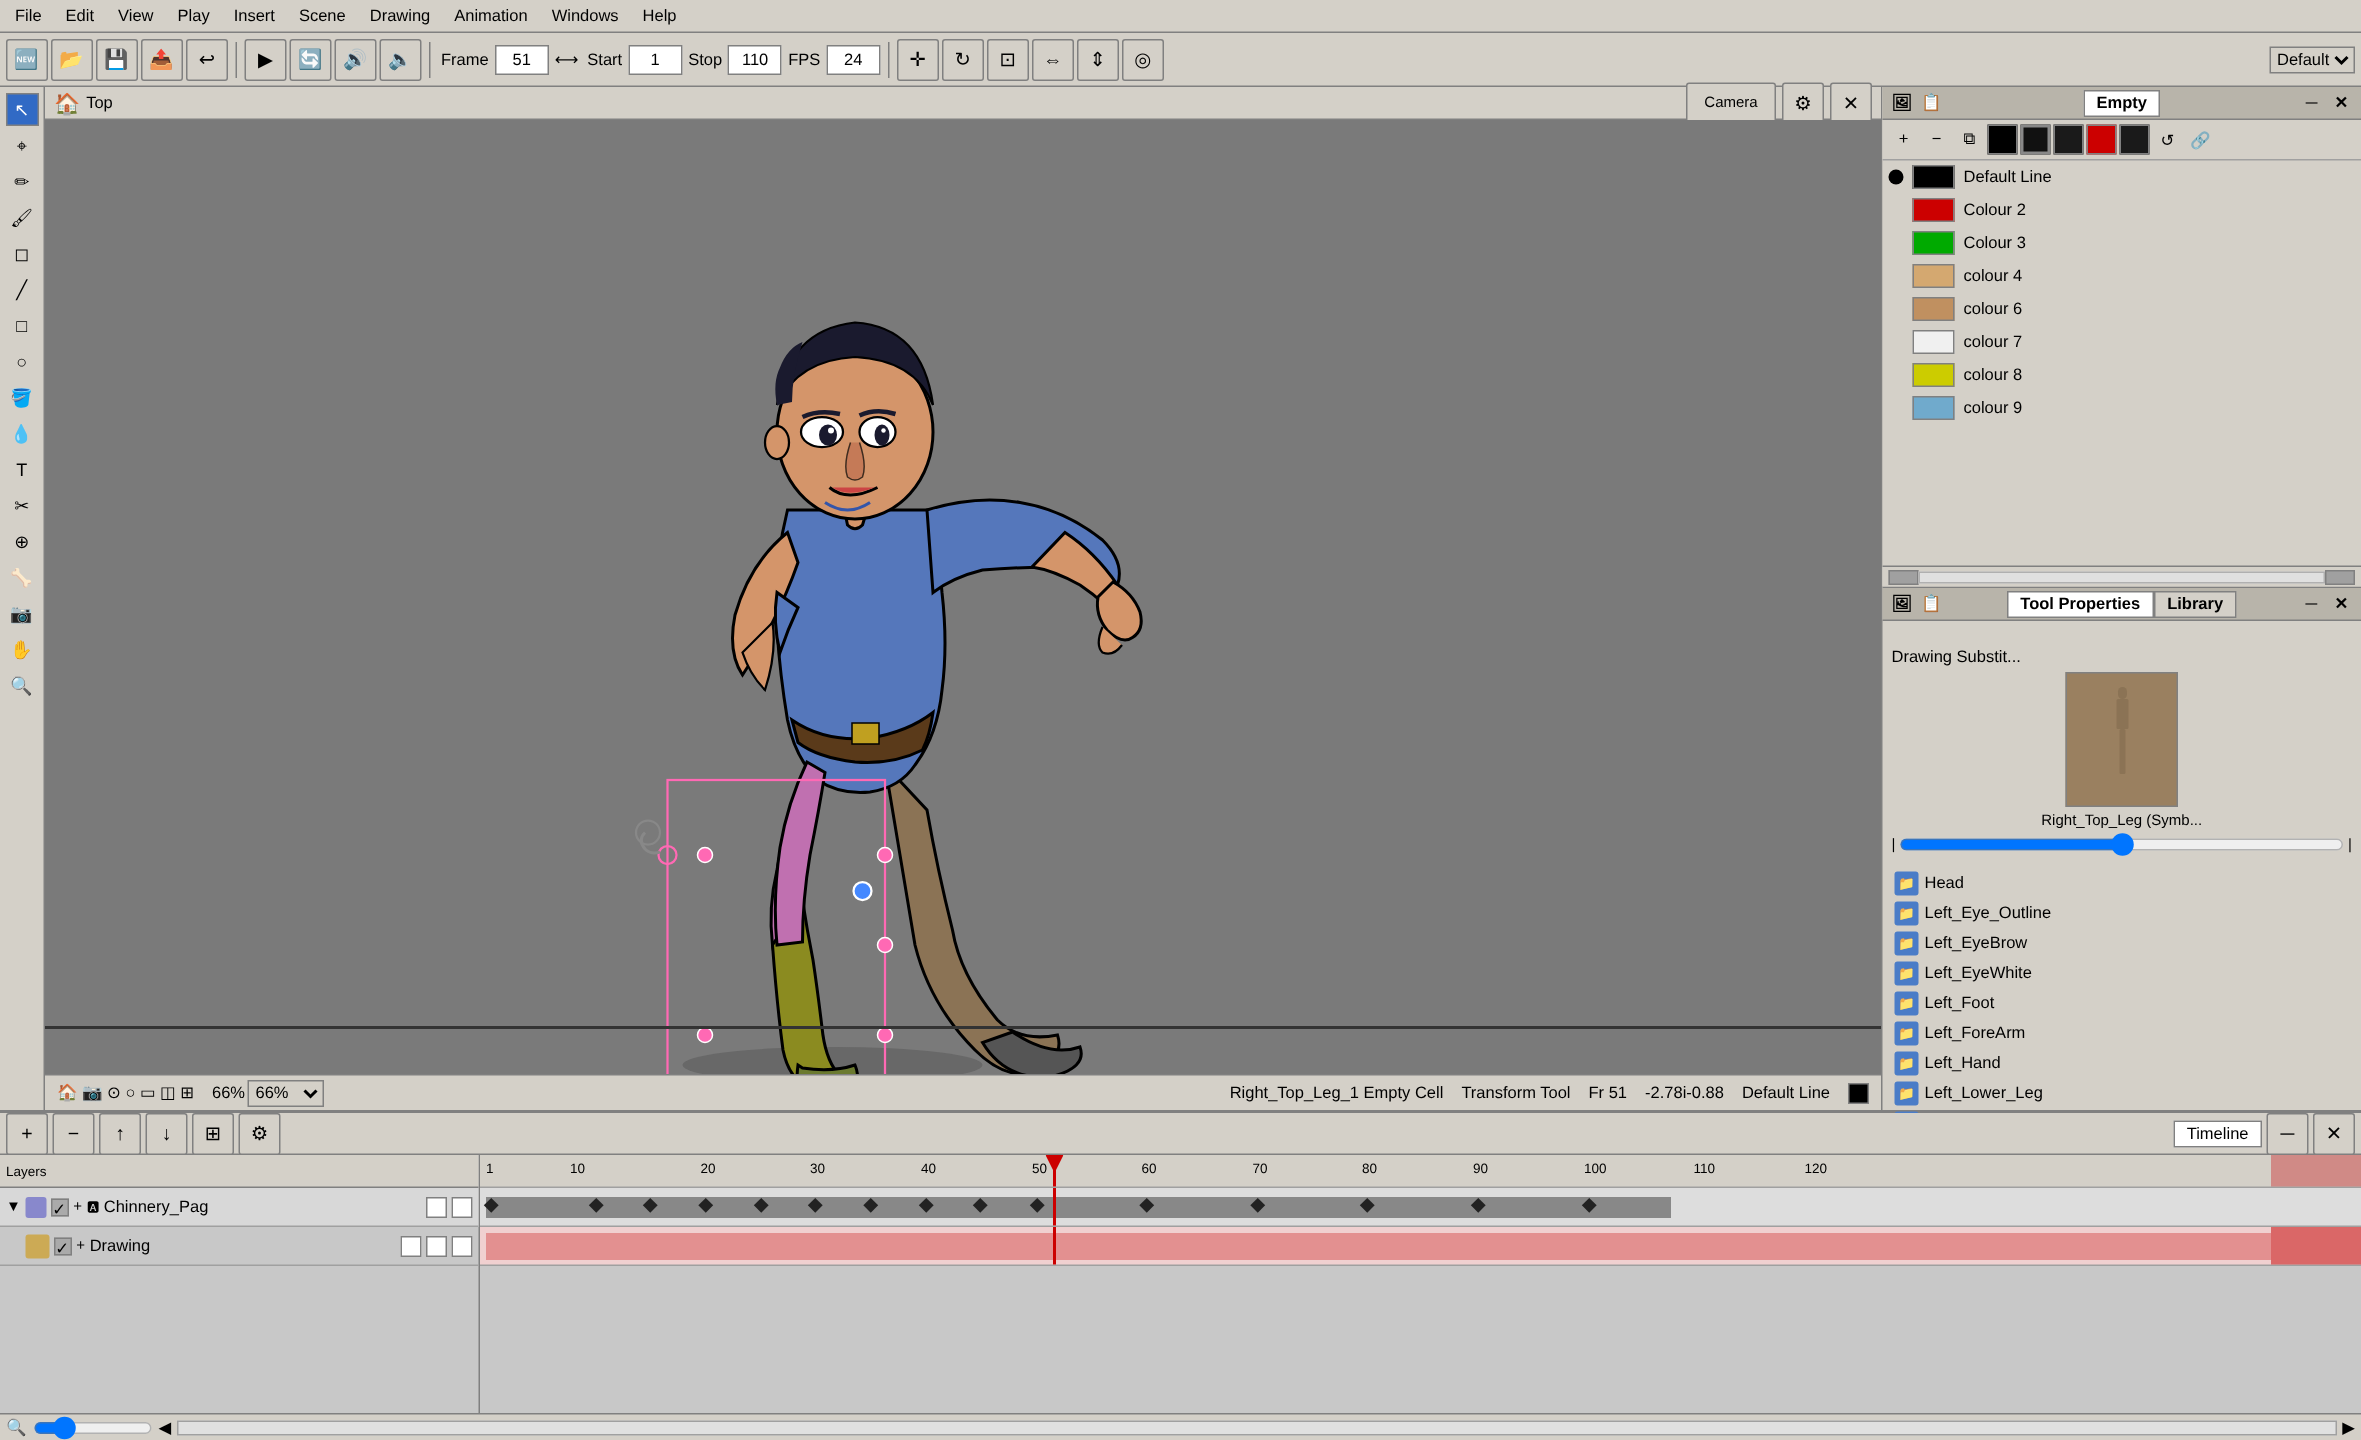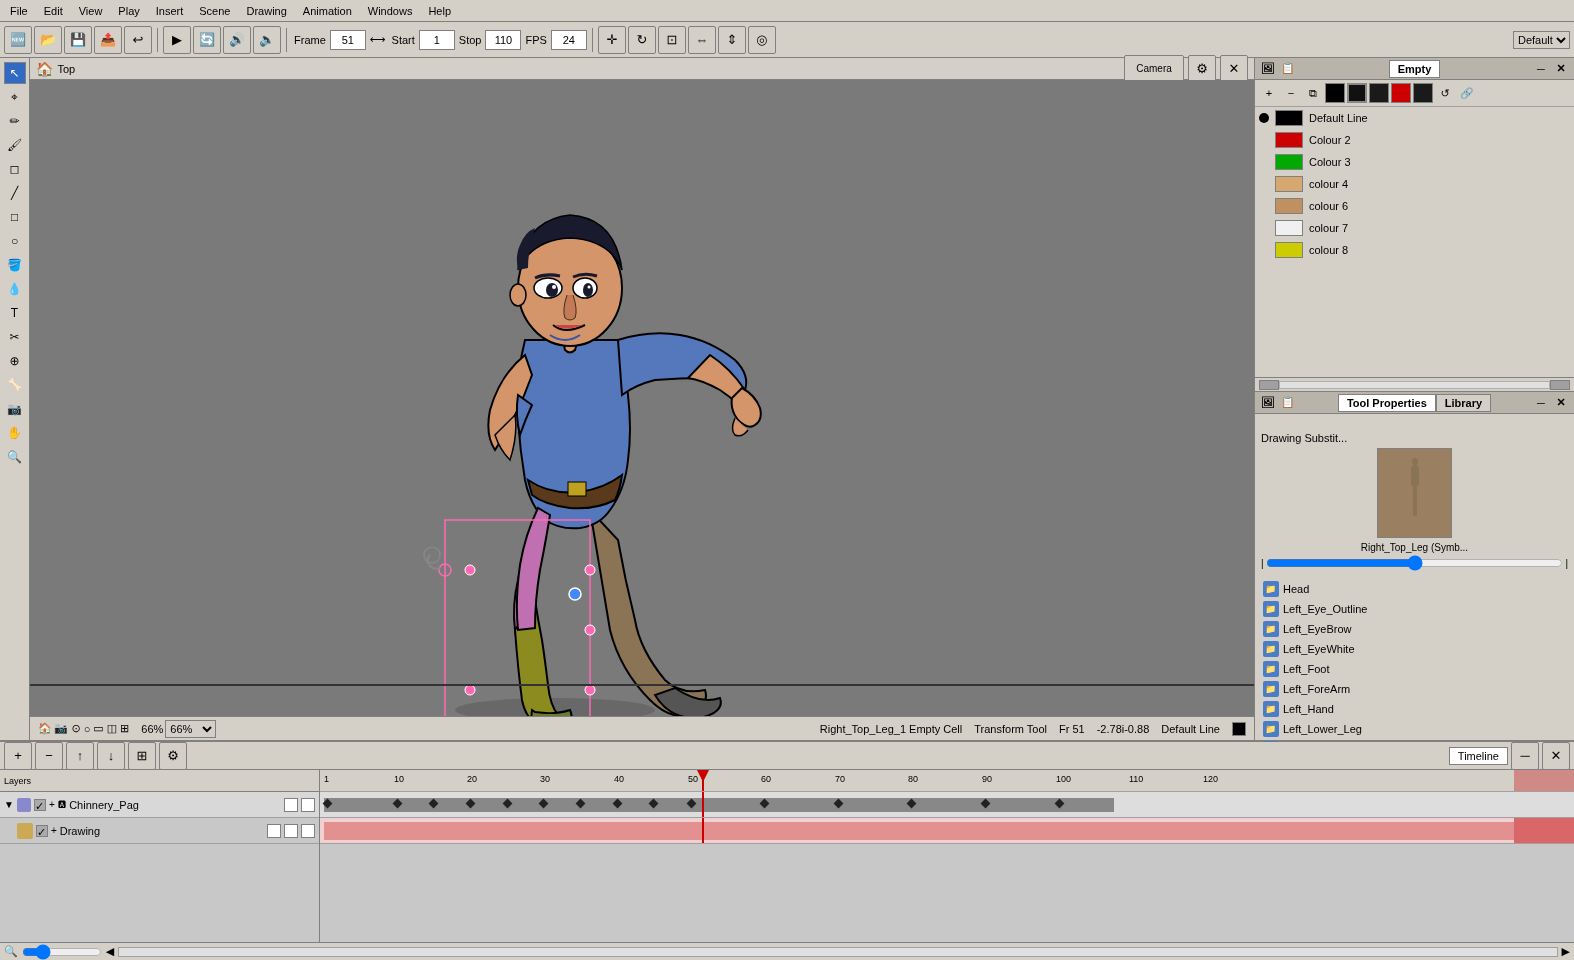--- a/index.html
+++ b/index.html
@@ -341,20 +341,24 @@
           <span>colour 6</span>
         </div>
         <div class="color-row">
           <div class="swatch" style="background:#f0f0f0;margin-left:16px"></div>
           <span>colour 7</span>
         </div>
         <div class="color-row">
           <div class="swatch" style="background:#cccc00;margin-left:16px"></div>
           <span>colour 8</span>
         </div>
+        <div class="color-row">
+          <div class="swatch" style="background:#70aacc;margin-left:16px"></div>
+          <span>colour 9</span>
+        </div>
       </div>
 
       <div style="display:flex; height:14px; background:#d4d0c8; border-top:1px solid #808080; align-items:center; padding:0 4px;">
         <div style="width:20px;height:10px;background:#a0a0a0;border:1px solid #808080;"></div>
         <div style="flex:1;height:8px;background:#e0e0e0;border:1px solid #b0b0b0;"></div>
         <div style="width:20px;height:10px;background:#a0a0a0;border:1px solid #808080;"></div>
       </div>
     </div>
 
     <div id="tool-panel-container" style="flex:1; display:flex; flex-direction:column;">
@@ -532,21 +536,21 @@
         <div style="width:14px;height:14px;border:1px solid #808080;background:#fff;"></div>
       </div>
 
       <div style="flex:1;background:#c8c8c8;"></div>
     </div>
 
     <div id="timeline-right" style="flex:1;display:flex;flex-direction:column;overflow:hidden;">
 
       <div class="tl-numbers-row" style="position:relative;min-height:22px;">
         <span class="tl-num" style="left:4px;">1</span>
-        <span class="tl-num" style="left:74px;">10</span>
+        <span class="tl-num" style="left:60px;">10</span>
         <span class="tl-num" style="left:147px;">20</span>
         <span class="tl-num" style="left:220px;">30</span>
         <span class="tl-num" style="left:294px;">40</span>
         <span class="tl-num" style="left:368px;">50</span>
         <span class="tl-num" style="left:441px;">60</span>
         <span class="tl-num" style="left:515px;">70</span>
         <span class="tl-num" style="left:588px;">80</span>
         <span class="tl-num" style="left:662px;">90</span>
         <span class="tl-num" style="left:736px;">100</span>
         <span class="tl-num" style="left:809px;">110</span>

